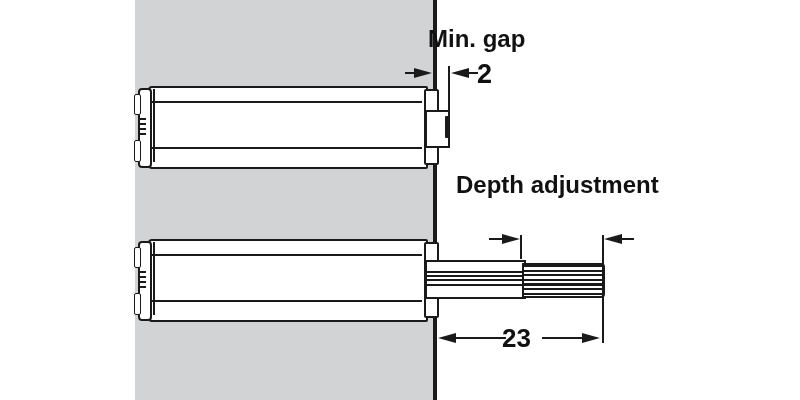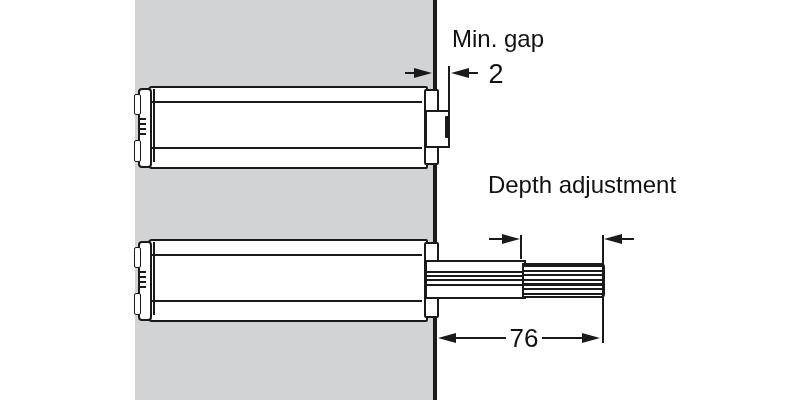--- a/index.html
+++ b/index.html
@@ -47,25 +47,25 @@
 
   
   .ext{position:absolute;width:2px;background:var(--line);}
   .dshaft{position:absolute;height:2px;background:var(--line);}
   .ah{position:absolute;width:0;height:0;border-top:5px solid transparent;
       border-bottom:5px solid transparent;}
   .ah-r{border-left:18px solid var(--line);}
   .ah-l{border-right:18px solid var(--line);}
 
   
-  .lbl{position:absolute;text-align:center;font-weight:normal;line-height:1.1;
+  .lbl{position:absolute;text-align:left;font-weight:bold;line-height:1.1;
        white-space:nowrap;}
   .lbl-min-gap{left:428px;top:26px;width:140px;font-size:24px;}
   .val-gap{left:477px;top:60px;width:38px;font-size:27px;}
-  .lbl-depth{left:470px;top:172px;width:224px;font-size:24px;}
+  .lbl-depth{left:456px;top:172px;width:224px;font-size:24px;}
   .val-depth{left:448px;top:201px;width:224px;font-size:24px;}
   .val-43{left:502px;top:324px;width:44px;font-size:26px;}
 </style>
 </head>
 <body>
 
 <div class="stage">
 
   <div class="abs panel"></div>
 
@@ -120,15 +120,15 @@
   <div class="dshaft" style="left:622px;top:238px;width:12px;"></div>
 
   <div class="ah ah-l" style="left:438px;top:333px;"></div>
   <div class="dshaft" style="left:456px;top:337px;width:50px;"></div>
   <div class="dshaft" style="left:542px;top:337px;width:42px;"></div>
   <div class="ah ah-r" style="left:582px;top:333px;"></div>
 
   <div class="lbl lbl-min-gap">Min. gap</div>
   <div class="lbl val-gap">2</div>
   <div class="lbl lbl-depth">Depth adjustment</div>
-  <div class="lbl val-43">76</div>
+  <div class="lbl val-43">23</div>
 
 </div>
 
 </body></html>

